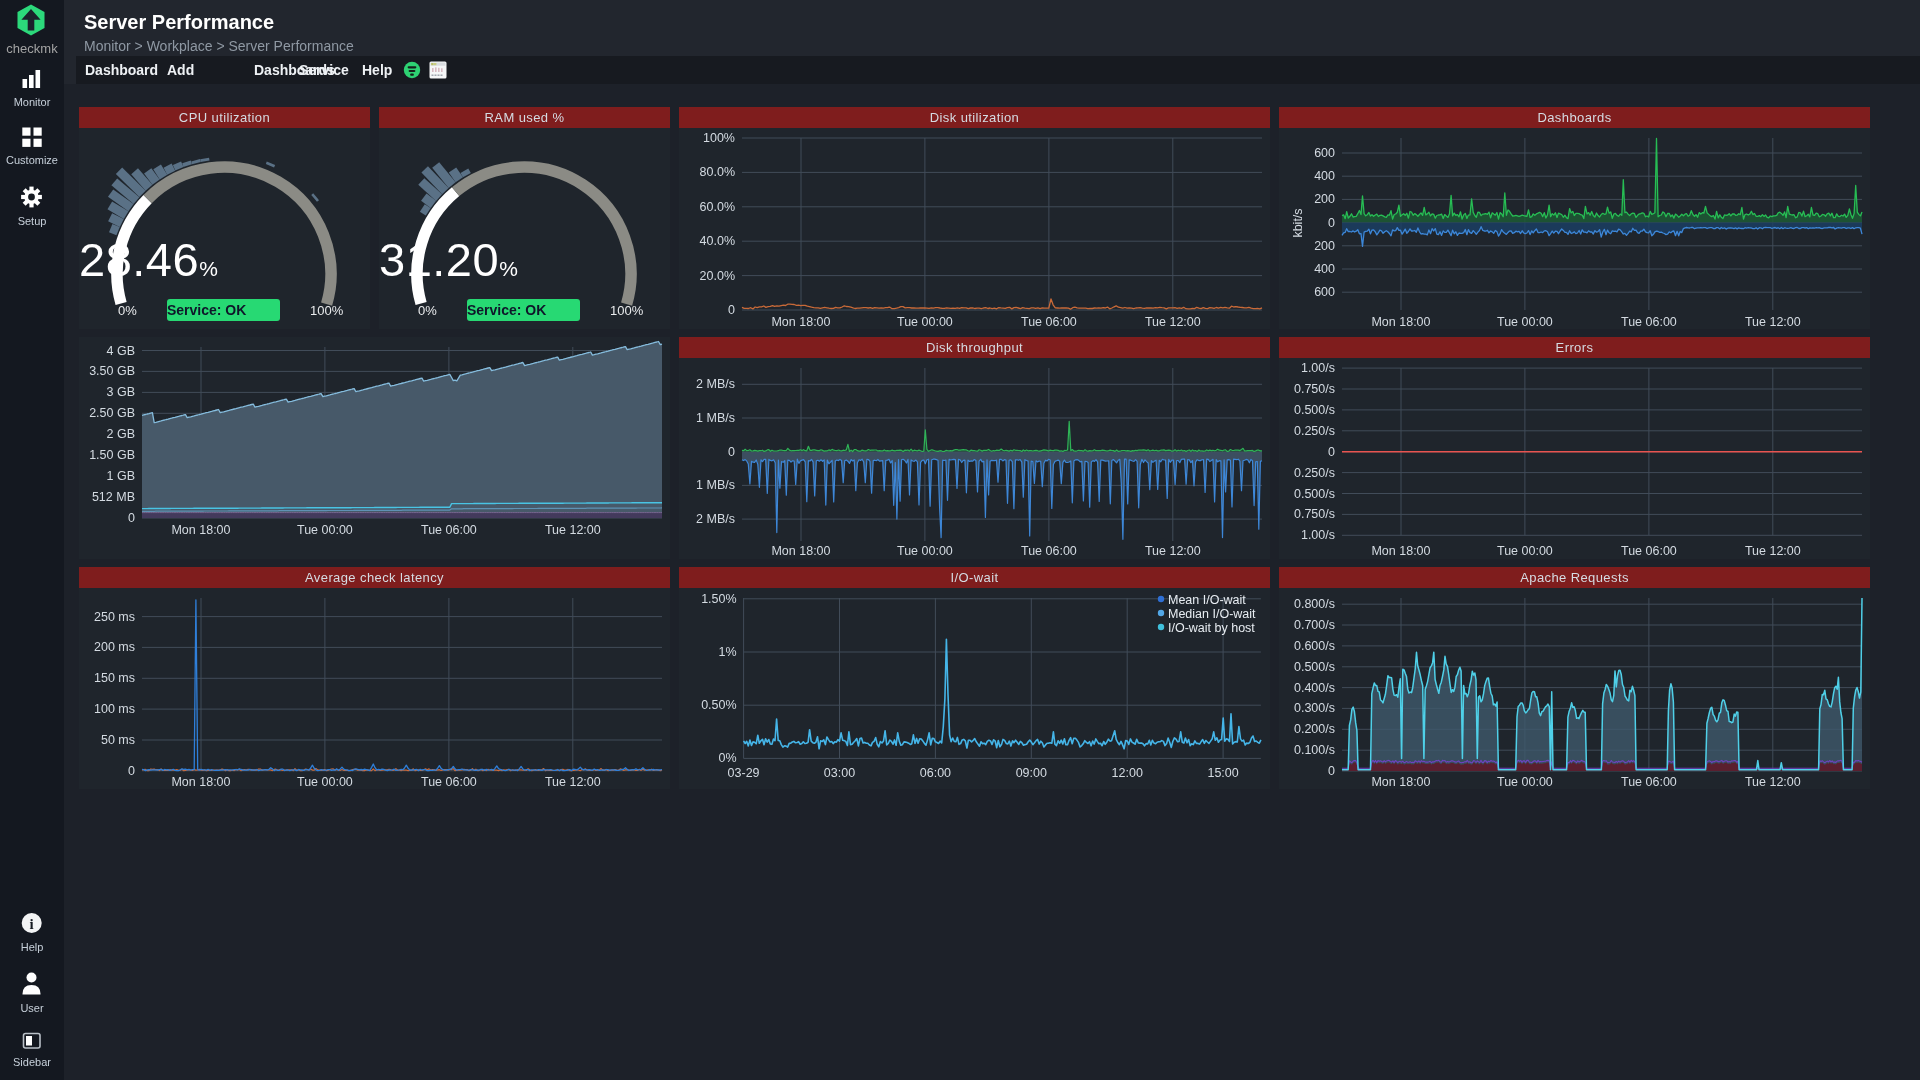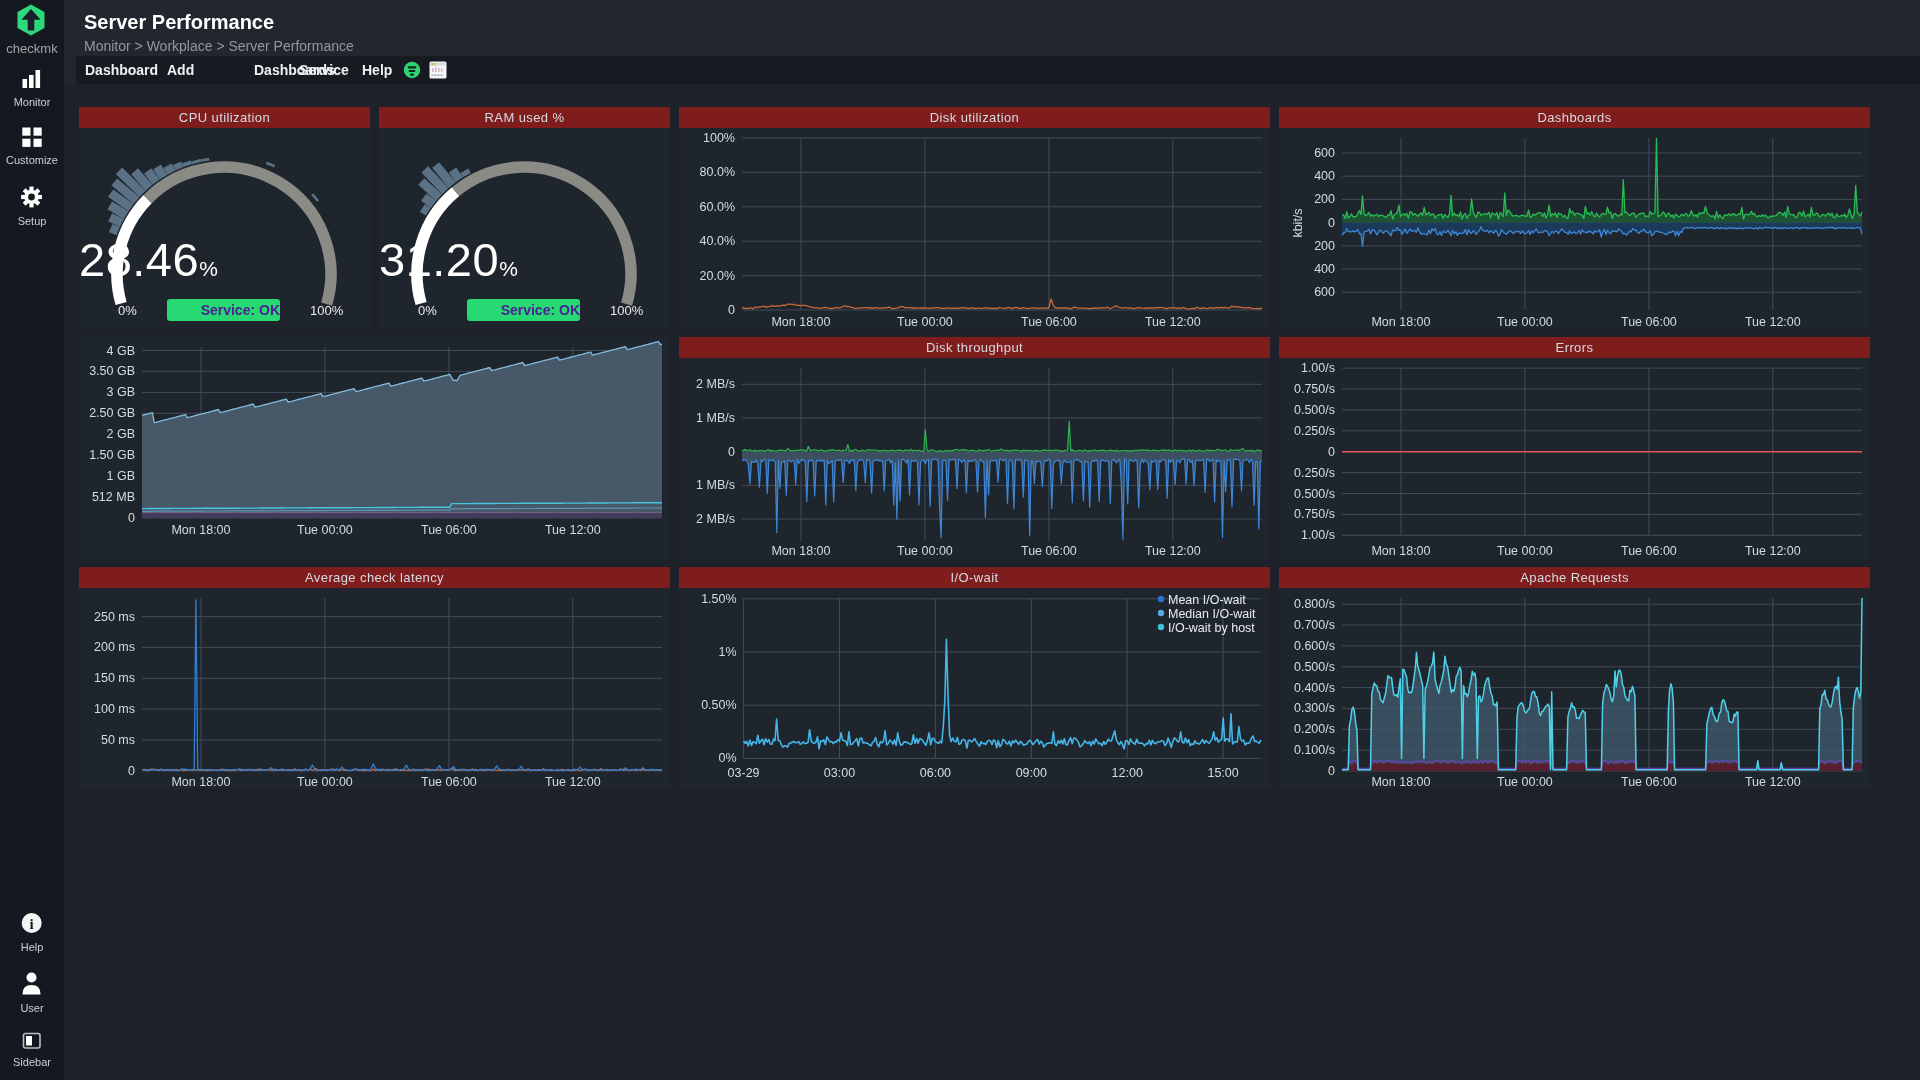--- a/index.html
+++ b/index.html
@@ -13,21 +13,21 @@
 .mitem { position:absolute; top:6px; font-size:14px; font-weight:bold; color:#eef1f4; }
 #content { position:absolute; left:64px; top:84px; width:1856px; height:996px; background:#1d2129; }
 .panel { position:absolute; height:222px; background:#1f252c; }
 .ptitle { height:21px; background:#7f1d1d; color:#d5dbe2; font-size:13px; text-align:center;
   line-height:21px; letter-spacing:0.4px; }
 .pbody { position:relative; height:201px; }
 .gnum { position:absolute; left:0; top:104px; width:291px; text-align:left; color:#ffffff; }
 .gnum .big { font-size:47px; letter-spacing:0.5px; }
 .gnum .pct { font-size:21px; }
 .svcok { position:absolute; left:88px; top:171px; width:113px; height:22px; background:#27d973;
-  border-radius:3px; color:#4c1d95; font-size:14px; font-weight:bold; text-align:right; line-height:22px; }
+  border-radius:3px; color:#0f172a; font-size:14px; font-weight:bold; text-align:left; line-height:22px; }
 </style></head>
 <body>
 <div id="sidebar">
 <svg width="64" height="1080" viewBox="0 0 64 1080">
 <polygon points="31,4.5 44.5,12 44.5,28 31,35.5 17.5,28 17.5,12" fill="#2cd97b"></polygon>
 <path d="M 31 9 L 40.6 19.8 L 34.3 19.8 L 34.3 30.5 L 27.7 30.5 L 27.7 19.8 L 21.4 19.8 Z" fill="#1b212b"></path>
 <rect x="22.5" y="79" width="4.6" height="9" fill="#ffffff"></rect>
 <rect x="29" y="75" width="4.6" height="13" fill="#ffffff"></rect>
 <rect x="35.5" y="70" width="4.6" height="18" fill="#ffffff"></rect>
 <g fill="#ffffff">

